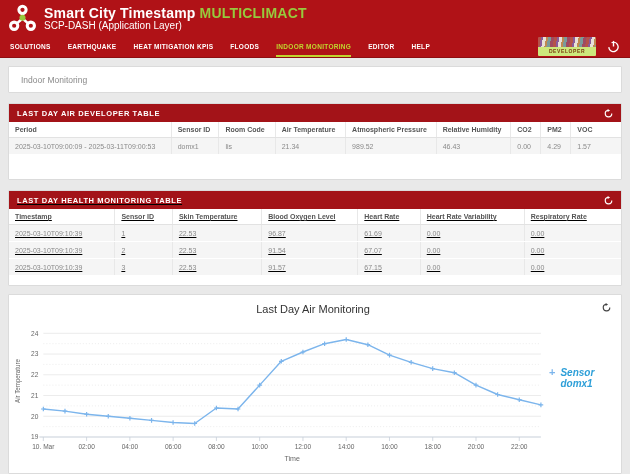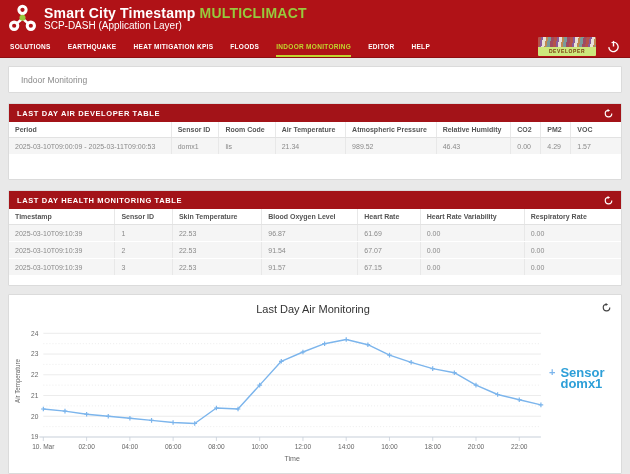--- a/index.html
+++ b/index.html
@@ -50,21 +50,21 @@
   .chart-card { flex:1 1 auto; margin-bottom:0; padding:4px 8px 0 4px; position:relative; display:flex; flex-direction:column; }
   .chart-header { display:flex; align-items:flex-end; justify-content:center; position:relative; height:16px; flex:0 0 auto; }
   .chart-title { font-size:11px; color:#333; margin-top:3px; }
   .chart-refresh { position:absolute; right:2px; top:4px; }
   .chart-refresh svg { width:9px; height:9px; }
   .chart-row { display:flex; flex:1 1 auto; }
   .chart-svg-wrap { flex:1 1 auto; }
   .chart-svg-wrap svg { width:100%; height:154px; display:block; }
   .chart-legend { width:64px; flex:0 0 auto; display:flex; align-items:flex-start; padding-top:52px; gap:5px; }
   .legend-marker { color:var(--line-blue,#7CB5EC); font-size:11px; font-weight:bold; line-height:10px; }
-  .legend-text { font-size:13px; font-weight:bold; color:var(--legend-blue,#2D9FD8); line-height:11px; }
+  .legend-text { font-size:10px; font-weight:bold; color:var(--legend-blue,#2D9FD8); line-height:11px;font-style:italic; }
 </style>
 </head>
 <body>
 
 <div class="page">
 
   <div class="header">
     <svg class="logo" viewBox="0 0 40 40">
       <g stroke="#fff" stroke-width="3.2" fill="none">
         <line x1="20" y1="20" x2="20" y2="8"></line>
@@ -163,21 +163,21 @@
                 <td>0.00</td>
                 <td>4.29</td>
                 <td>1.57</td>
               </tr>
             </tbody>
           </table>
         <div class="panel-pad"></div>
       </div>
     </div>
 
-    <div class="card panel" style="margin-bottom:8px;">
+    <div class="card panel" style="margin-bottom:8px;text-decoration:underline;">
       <div class="panel-header">
         <span class="panel-title">LAST DAY HEALTH MONITORING TABLE</span>
         <span class="refresh-btn">
           <svg viewBox="0 0 10 10">
               <path d="M4.6 1.6 A3.6 3.6 0 1 0 8.6 5" fill="none" stroke="#fff" stroke-width="1.3"></path>
               <path d="M4.0 0 L4.0 3.2 L6.8 1.6 Z" fill="#fff"></path>
             </svg>
         </span>
       </div>
       <div class="panel-body">

